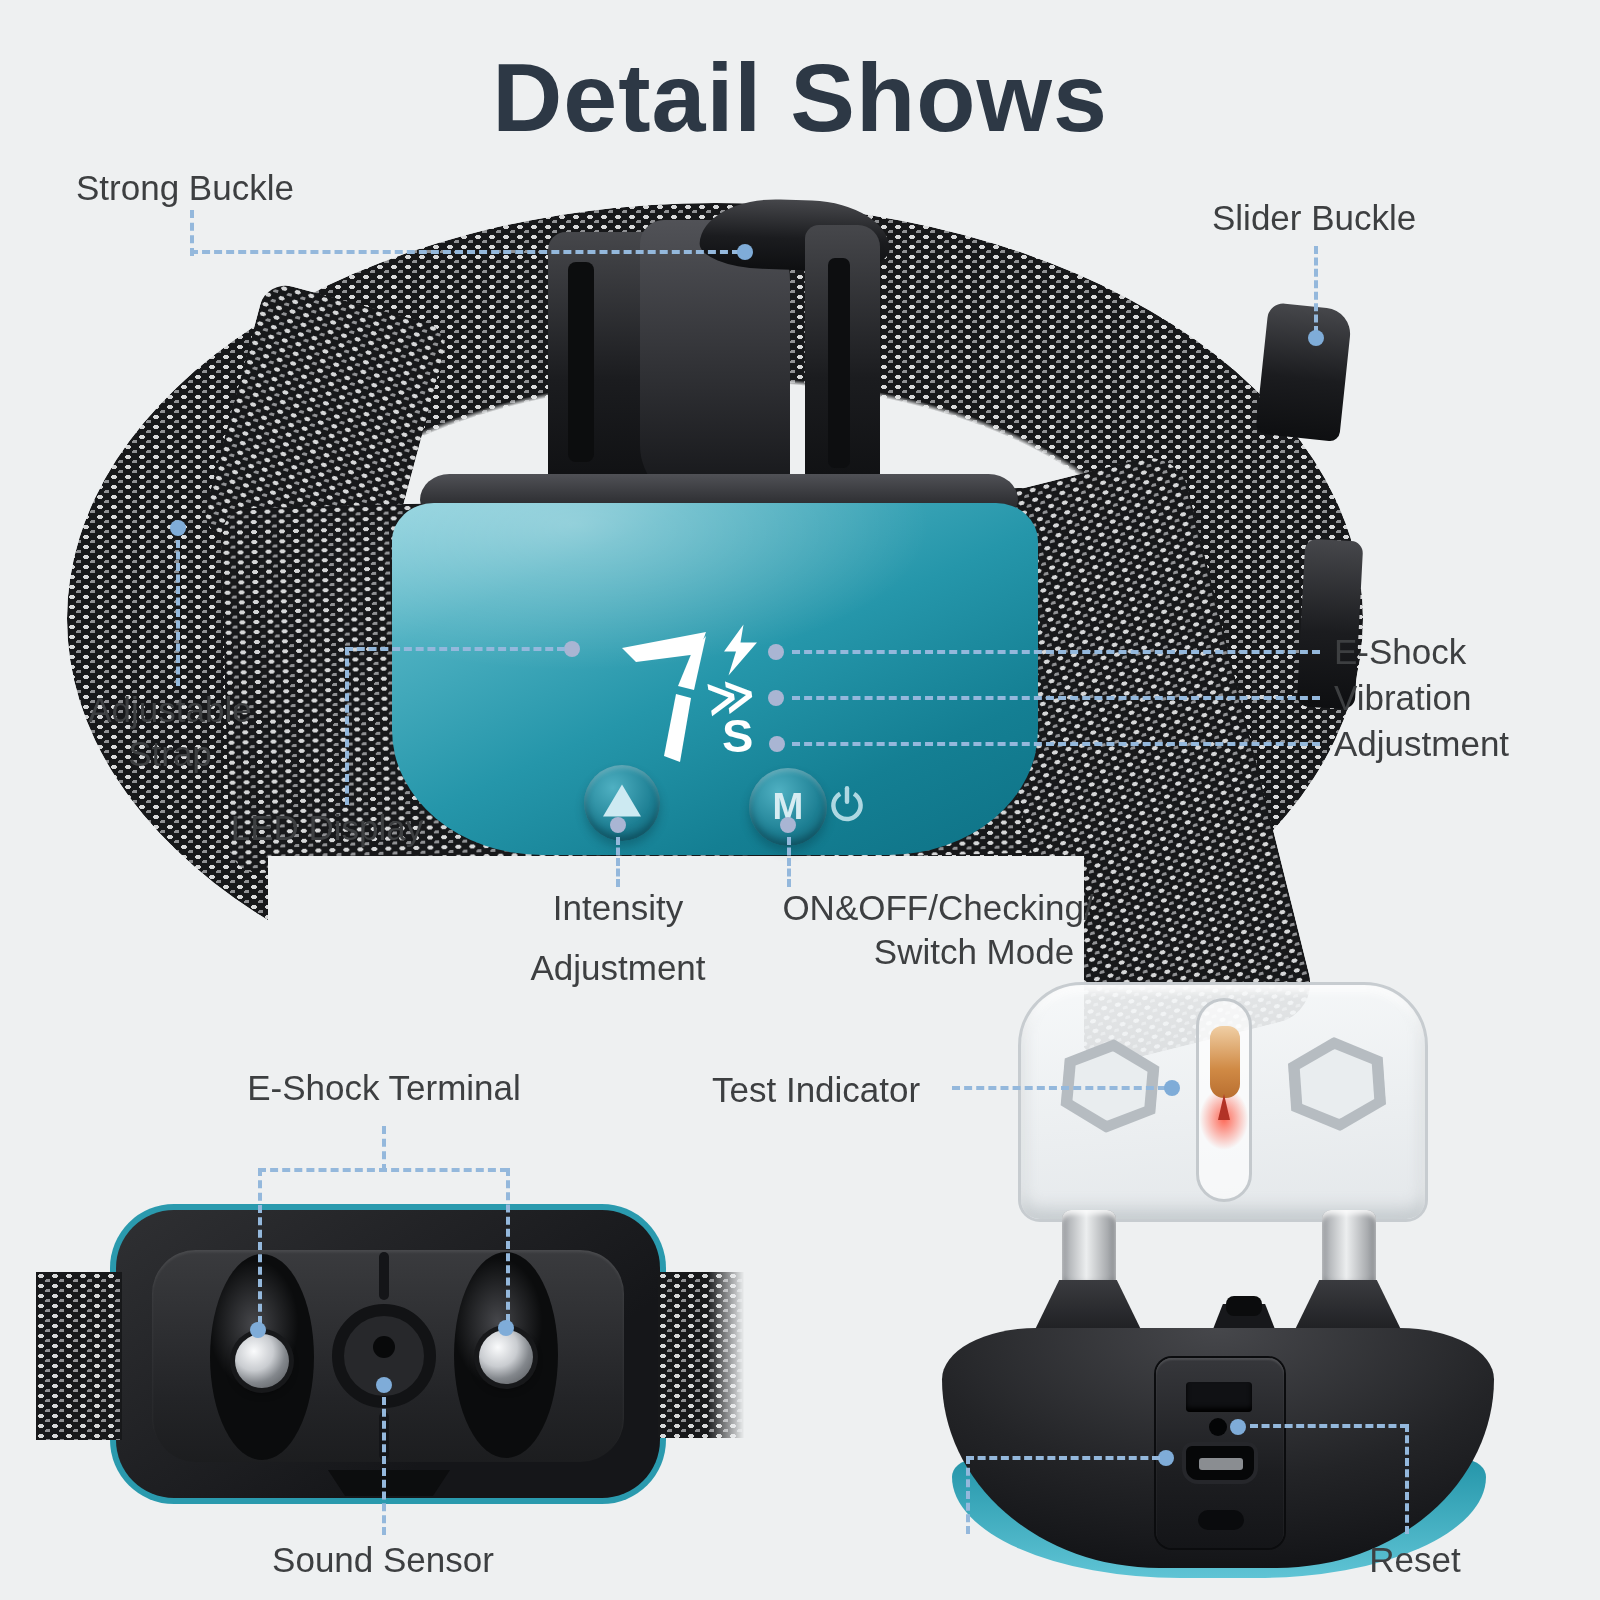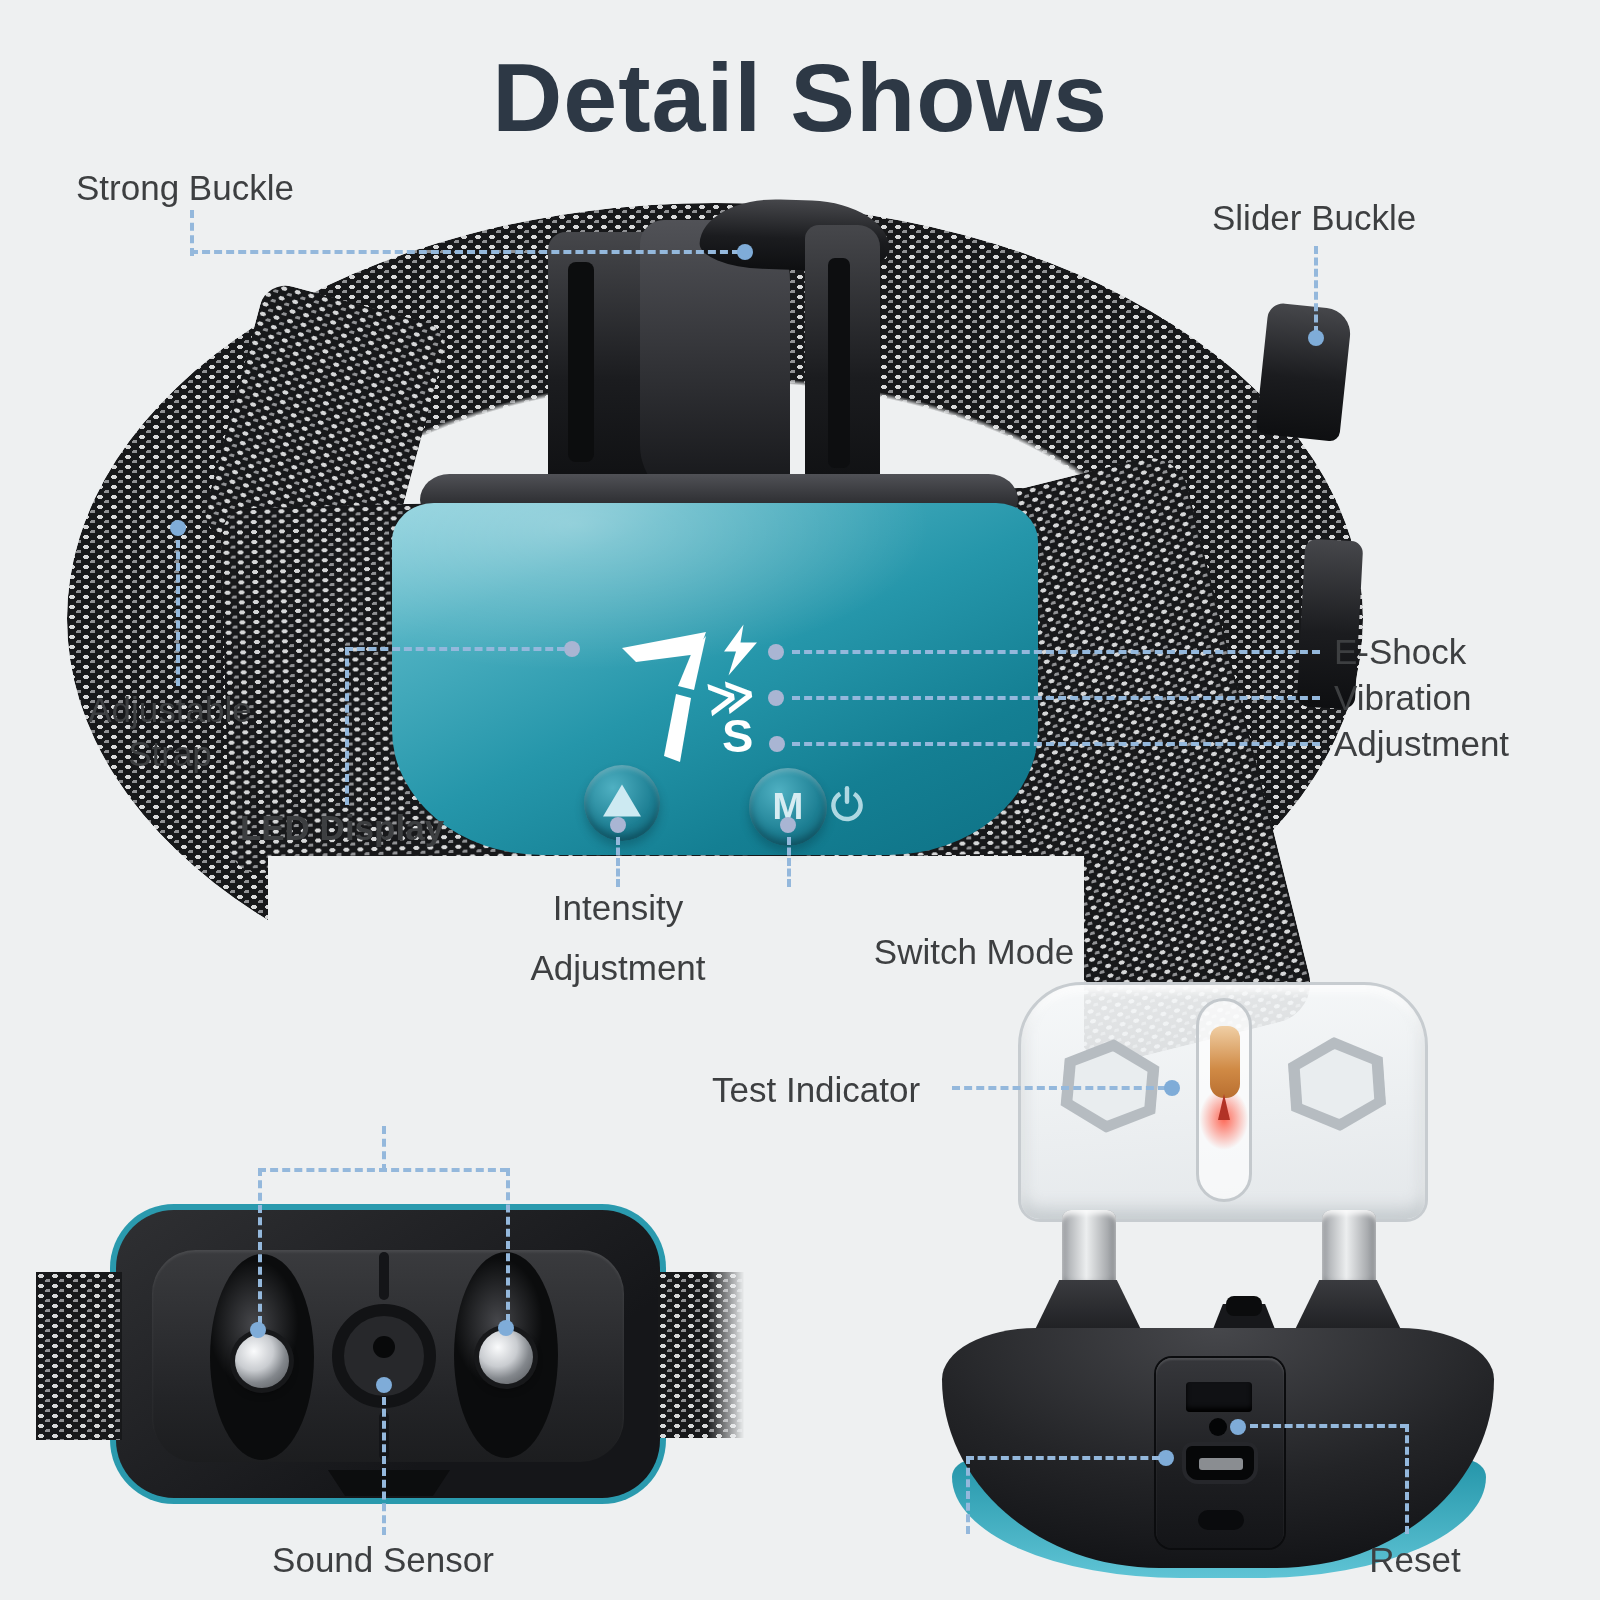--- a/index.html
+++ b/index.html
@@ -248,24 +248,26 @@
 
     <div class="dot" style="left:1230px;top:1419px;"></div>
     <div class="dh" style="left:1250px;top:1424px;width:158px;"></div>
     <div class="dv" style="left:1405px;top:1424px;height:110px;"></div>
   </div>
 
   <div class="lbl" style="left:76px;top:168px;">Strong Buckle</div>
   <div class="lbl" style="left:1212px;top:198px;">Slider Buckle</div>
   <div class="lbl ctr" style="left:170px;top:690px;">Adjustable</div>
   <div class="lbl ctr" style="left:170px;top:734px;">Strap</div>
-  <div class="lbl ctr" style="left:342px;top:808px;font-weight:bold;">LED Display</div>
+  <div class="lbl ctr" style="left:327px;top:808px;">LED Display</div>
   <div class="lbl" style="left:1334px;top:632px;">E-Shock</div>
   <div class="lbl" style="left:1334px;top:678px;">Vibration</div>
   <div class="lbl" style="left:1334px;top:724px;">Adjustment</div>
   <div class="lbl ctr" style="left:618px;top:888px;">Intensity</div>
   <div class="lbl ctr" style="left:618px;top:932px;margin-top:16px;">Adjustment</div>
+  <div class="lbl ctr" style="left:938px;top:888px;">ON&amp;OFF/Checking/</div>
   <div class="lbl ctr" style="left:974px;top:932px;">Switch Mode</div>
+  <div class="lbl ctr" style="left:384px;top:1068px;">E-Shock Terminal</div>
   <div class="lbl" style="left:712px;top:1070px;">Test Indicator</div>
   <div class="lbl ctr" style="left:383px;top:1540px;">Sound Sensor</div>
   <div class="lbl ctr" style="left:1415px;top:1540px;">Reset</div>
 
 </div>
 
 </body></html>

